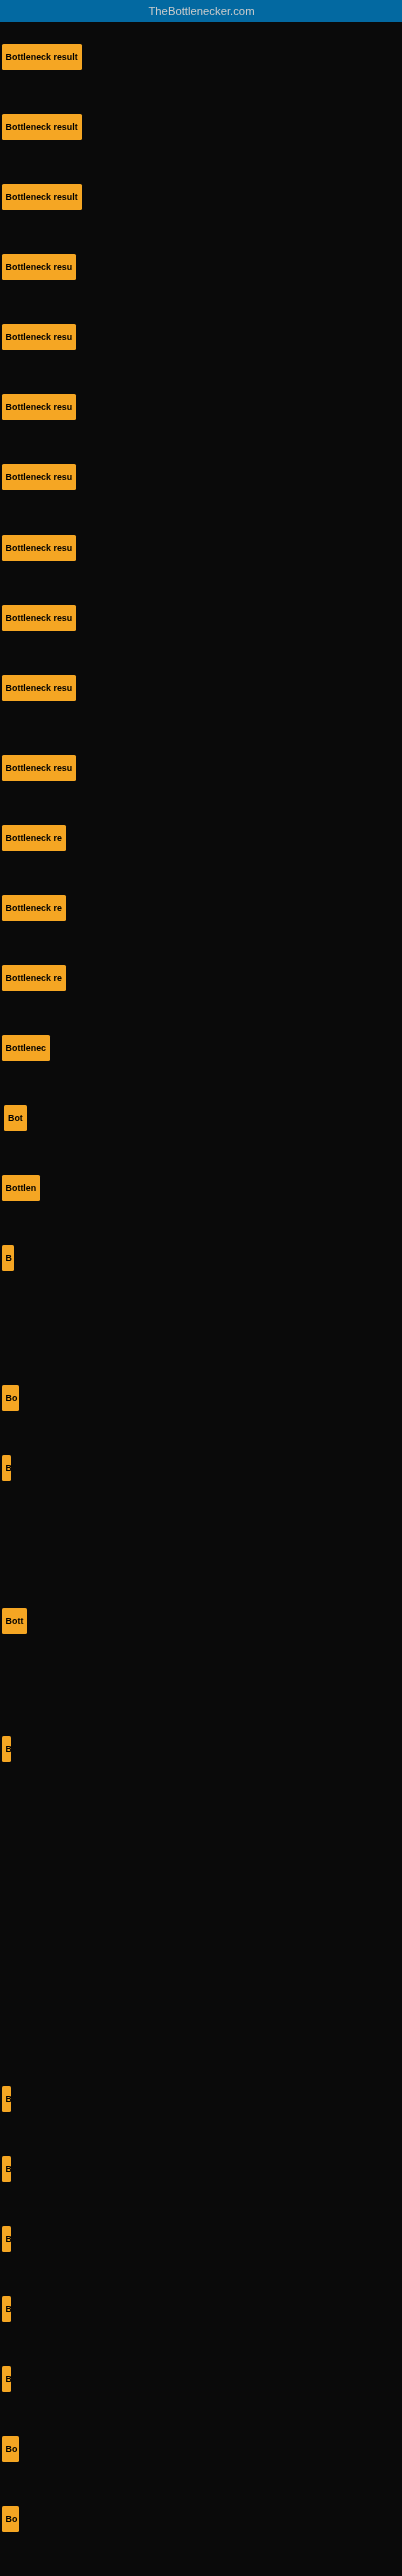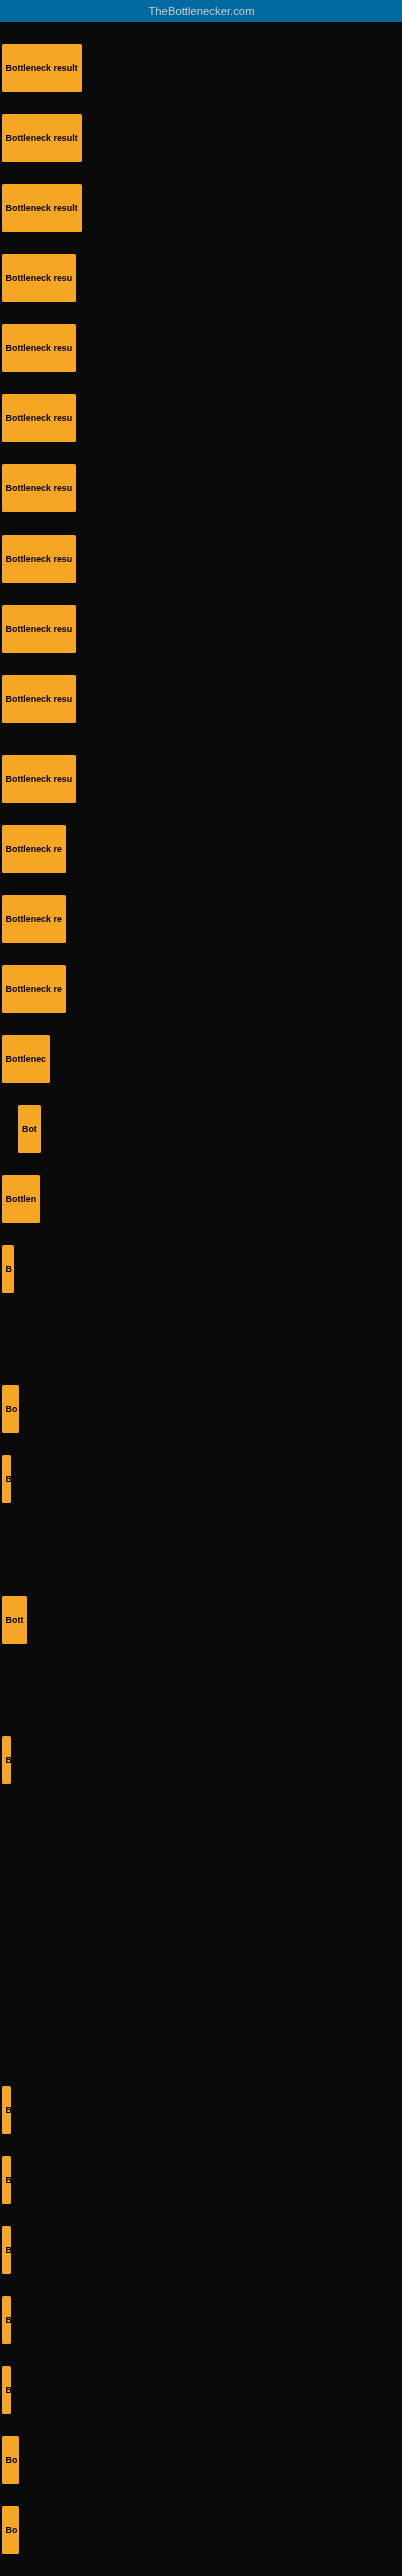--- a/index.html
+++ b/index.html
@@ -23,21 +23,21 @@
       padding: 4.8px 0;
       background-color: #0369a1;
     }
 
     .badge {
       display: inline-block;
       background-color: #f5a623;
       color: #000000;
       font-size: 8.9px;
       font-weight: bold;
-      padding: 19px 4px;
+      padding: 8px 4px;
       border-radius: 1.6px;
       white-space: nowrap;
       overflow: hidden;
     }
 
     .row {
       position: absolute;
       left: 0;
     }
   </style>
@@ -57,26 +57,26 @@
     <div class="row" style="top: 394px; left: 1.6px;"><span class="badge" style="max-width: 101px;">Bottleneck resu</span></div>
     <div class="row" style="top: 464px; left: 1.6px;"><span class="badge" style="max-width: 98px;">Bottleneck resu</span></div>
     <div class="row" style="top: 535px; left: 1.6px;"><span class="badge" style="max-width: 97px;">Bottleneck resu</span></div>
     <div class="row" style="top: 605px; left: 1.6px;"><span class="badge" style="max-width: 93px;">Bottleneck resu</span></div>
     <div class="row" style="top: 675px; left: 1.6px;"><span class="badge" style="max-width: 90px;">Bottleneck resu</span></div>
     <div class="row" style="top: 755px; left: 1.6px;"><span class="badge" style="max-width: 102px;">Bottleneck resu</span></div>
     <div class="row" style="top: 825px; left: 1.6px;"><span class="badge" style="max-width: 85px;">Bottleneck re</span></div>
     <div class="row" style="top: 895px; left: 1.6px;"><span class="badge" style="max-width: 82px;">Bottleneck re</span></div>
     <div class="row" style="top: 965px; left: 1.6px;"><span class="badge" style="max-width: 79px;">Bottleneck re</span></div>
     <div class="row" style="top: 1035px; left: 1.6px;"><span class="badge" style="max-width: 64px;">Bottlenec</span></div>
-    <div class="row" style="top: 1105px; left: 18px;"><span class="badge" style="max-width: 28px;">Bot</span></div>
+    <div class="row" style="top: 1105px; left: 4px;"><span class="badge" style="max-width: 28px;">Bot</span></div>
     <div class="row" style="top: 1175px; left: 1.6px;"><span class="badge" style="max-width: 48px;">Bottlen</span></div>
     <div class="row" style="top: 1245px; left: 1.6px;"><span class="badge" style="max-width: 12px;">B</span></div>
     <div class="row" style="top: 1385px; left: 1.6px;"><span class="badge" style="max-width: 17.7px;">Bo</span></div>
     <div class="row" style="top: 1455px; left: 1.6px;"><span class="badge" style="max-width: 9.7px;">B</span></div>
-    <div class="row" style="top: 1596px; left: 1.6px;"><span class="badge" style="max-width: 31px;">Bott</span></div>
+    <div class="row" style="top: 1596px; left: 1.6px;"><span class="badge" style="max-width: 31px; margin-top: 12px;">Bott</span></div>
     <div class="row" style="top: 1736px; left: 1.6px;"><span class="badge" style="max-width: 9.7px;">B</span></div>
     <div class="row" style="top: 2086px; left: 1.6px;"><span class="badge" style="max-width: 9.7px;">B</span></div>
     <div class="row" style="top: 2156px; left: 1.6px;"><span class="badge" style="max-width: 9.7px;">B</span></div>
     <div class="row" style="top: 2226px; left: 1.6px;"><span class="badge" style="max-width: 9.7px;">B</span></div>
     <div class="row" style="top: 2296px; left: 1.6px;"><span class="badge" style="max-width: 9.7px;">B</span></div>
     <div class="row" style="top: 2366px; left: 1.6px;"><span class="badge" style="max-width: 9.7px;">B</span></div>
     <div class="row" style="top: 2436px; left: 1.6px;"><span class="badge" style="max-width: 17.7px;">Bo</span></div>
     <div class="row" style="top: 2506px; left: 1.6px;"><span class="badge" style="max-width: 17.7px;">Bo</span></div>
   </div>
 

